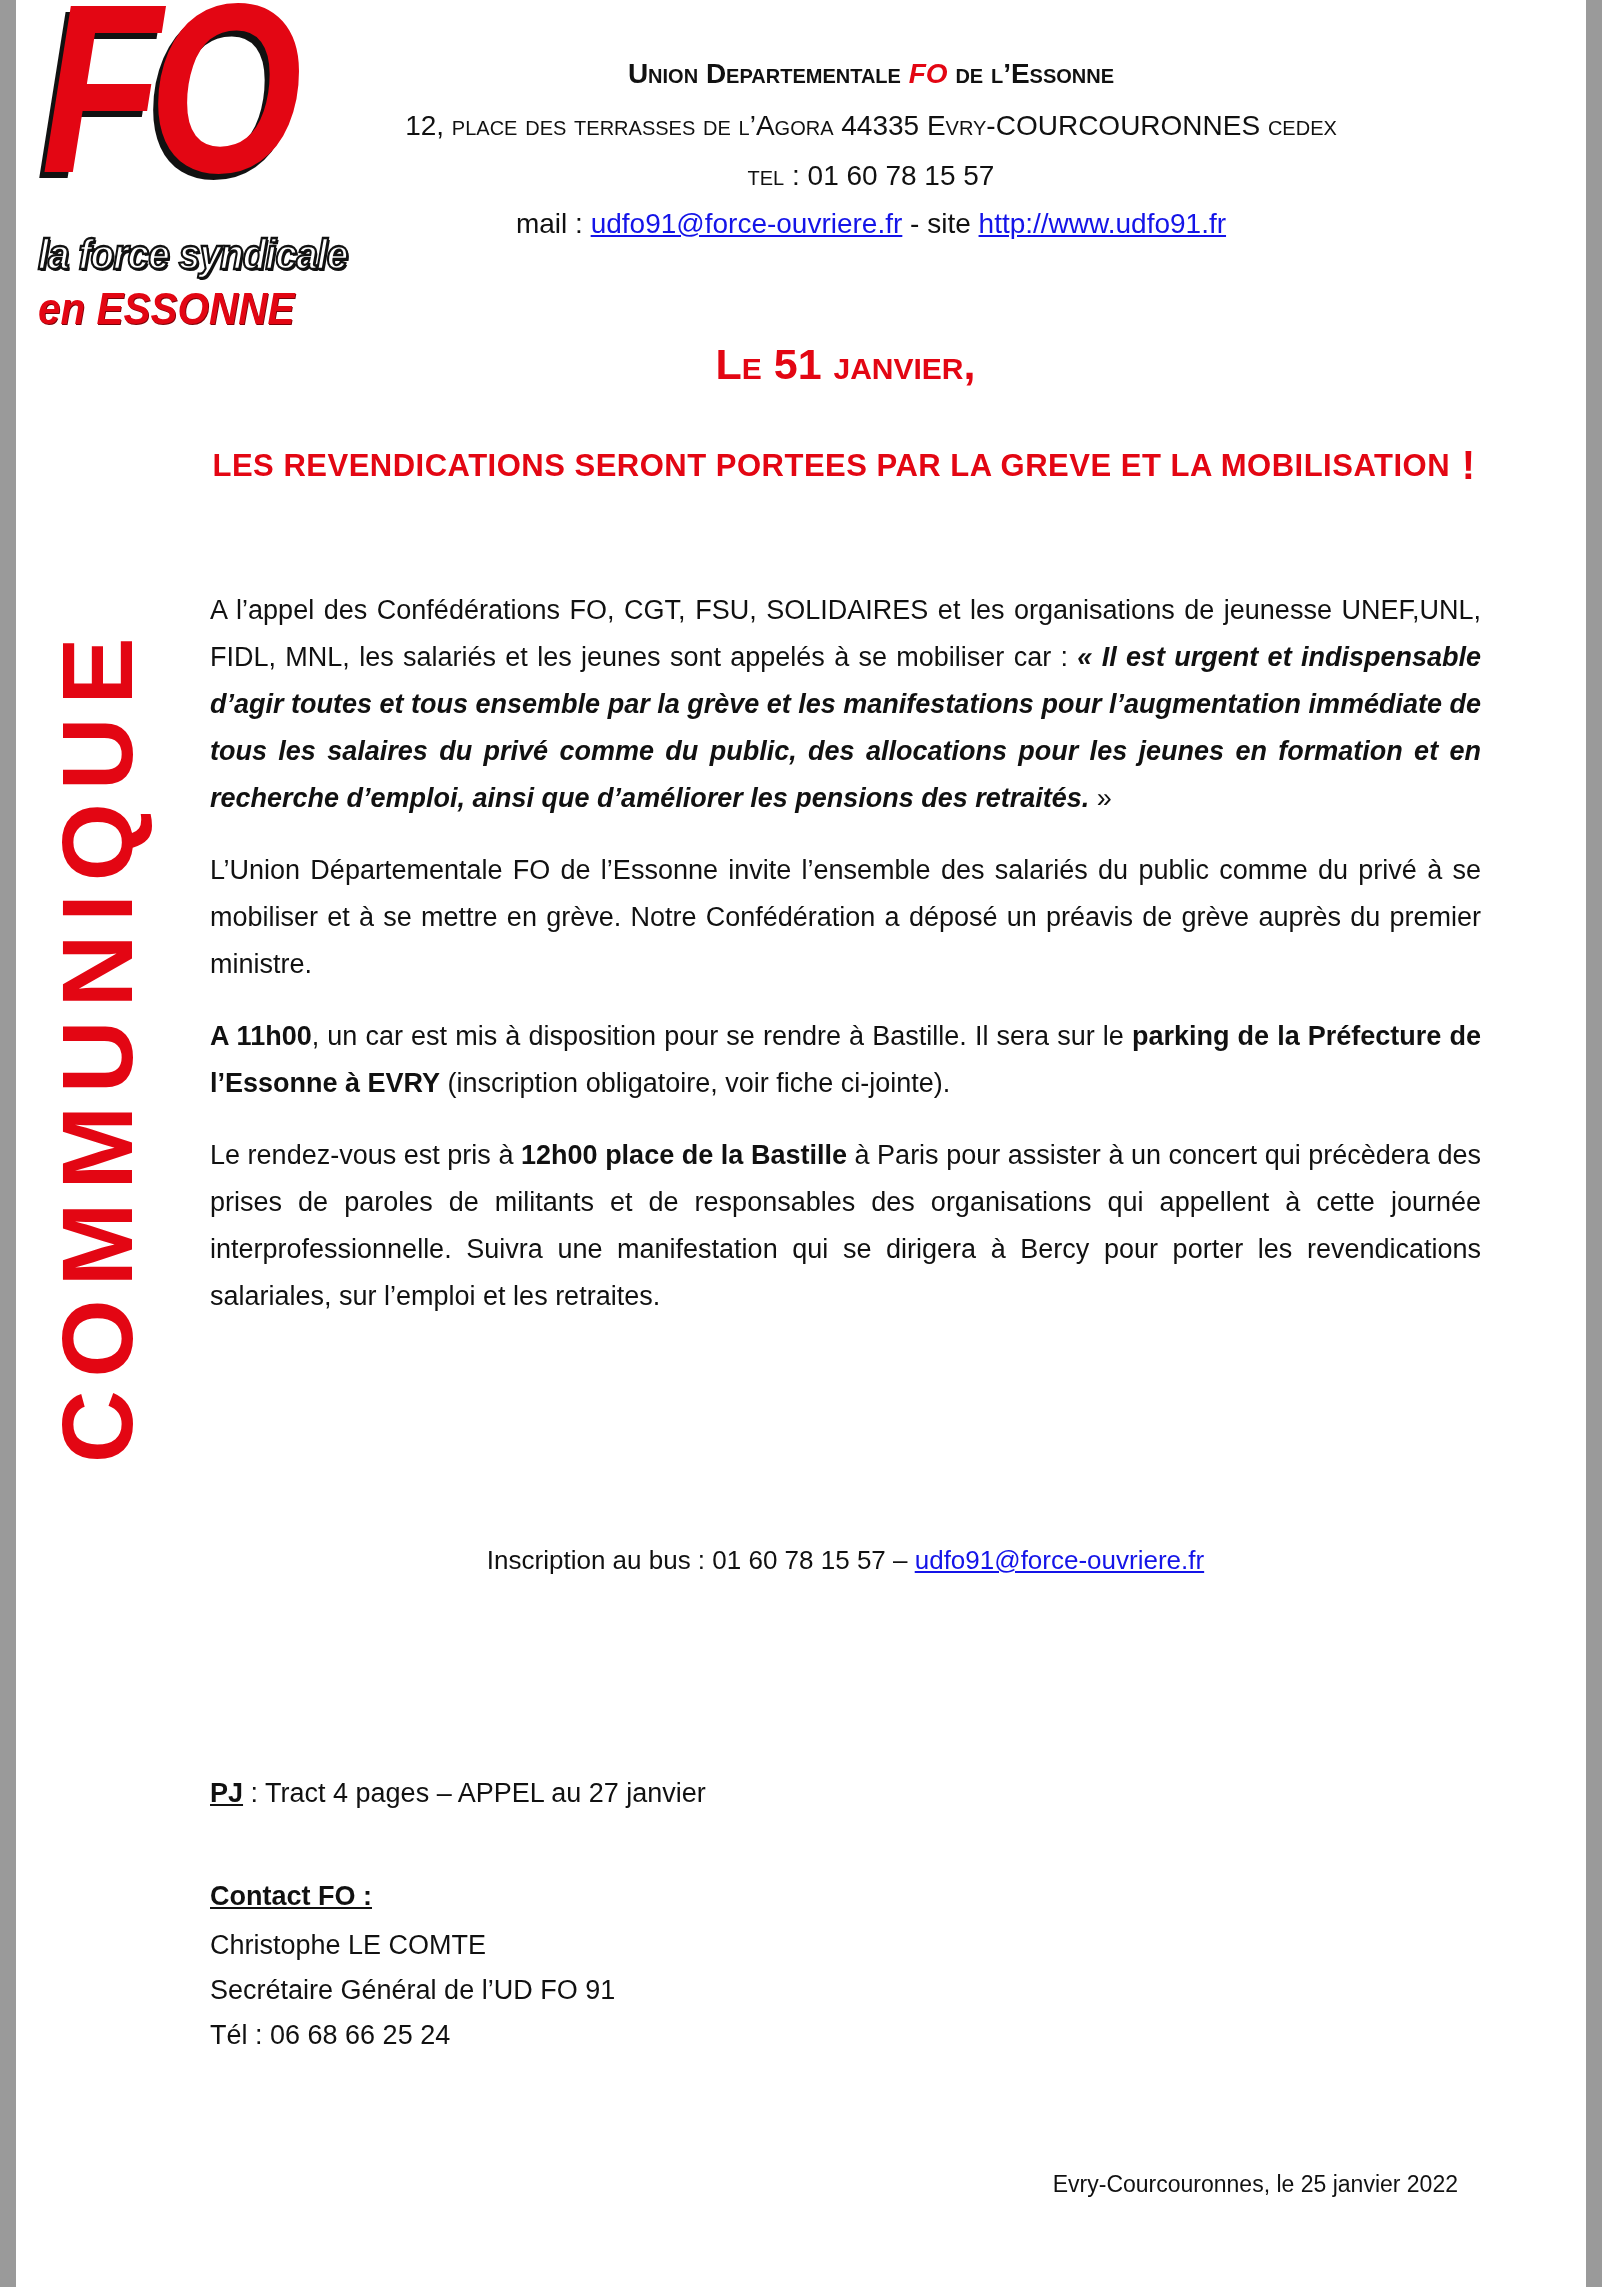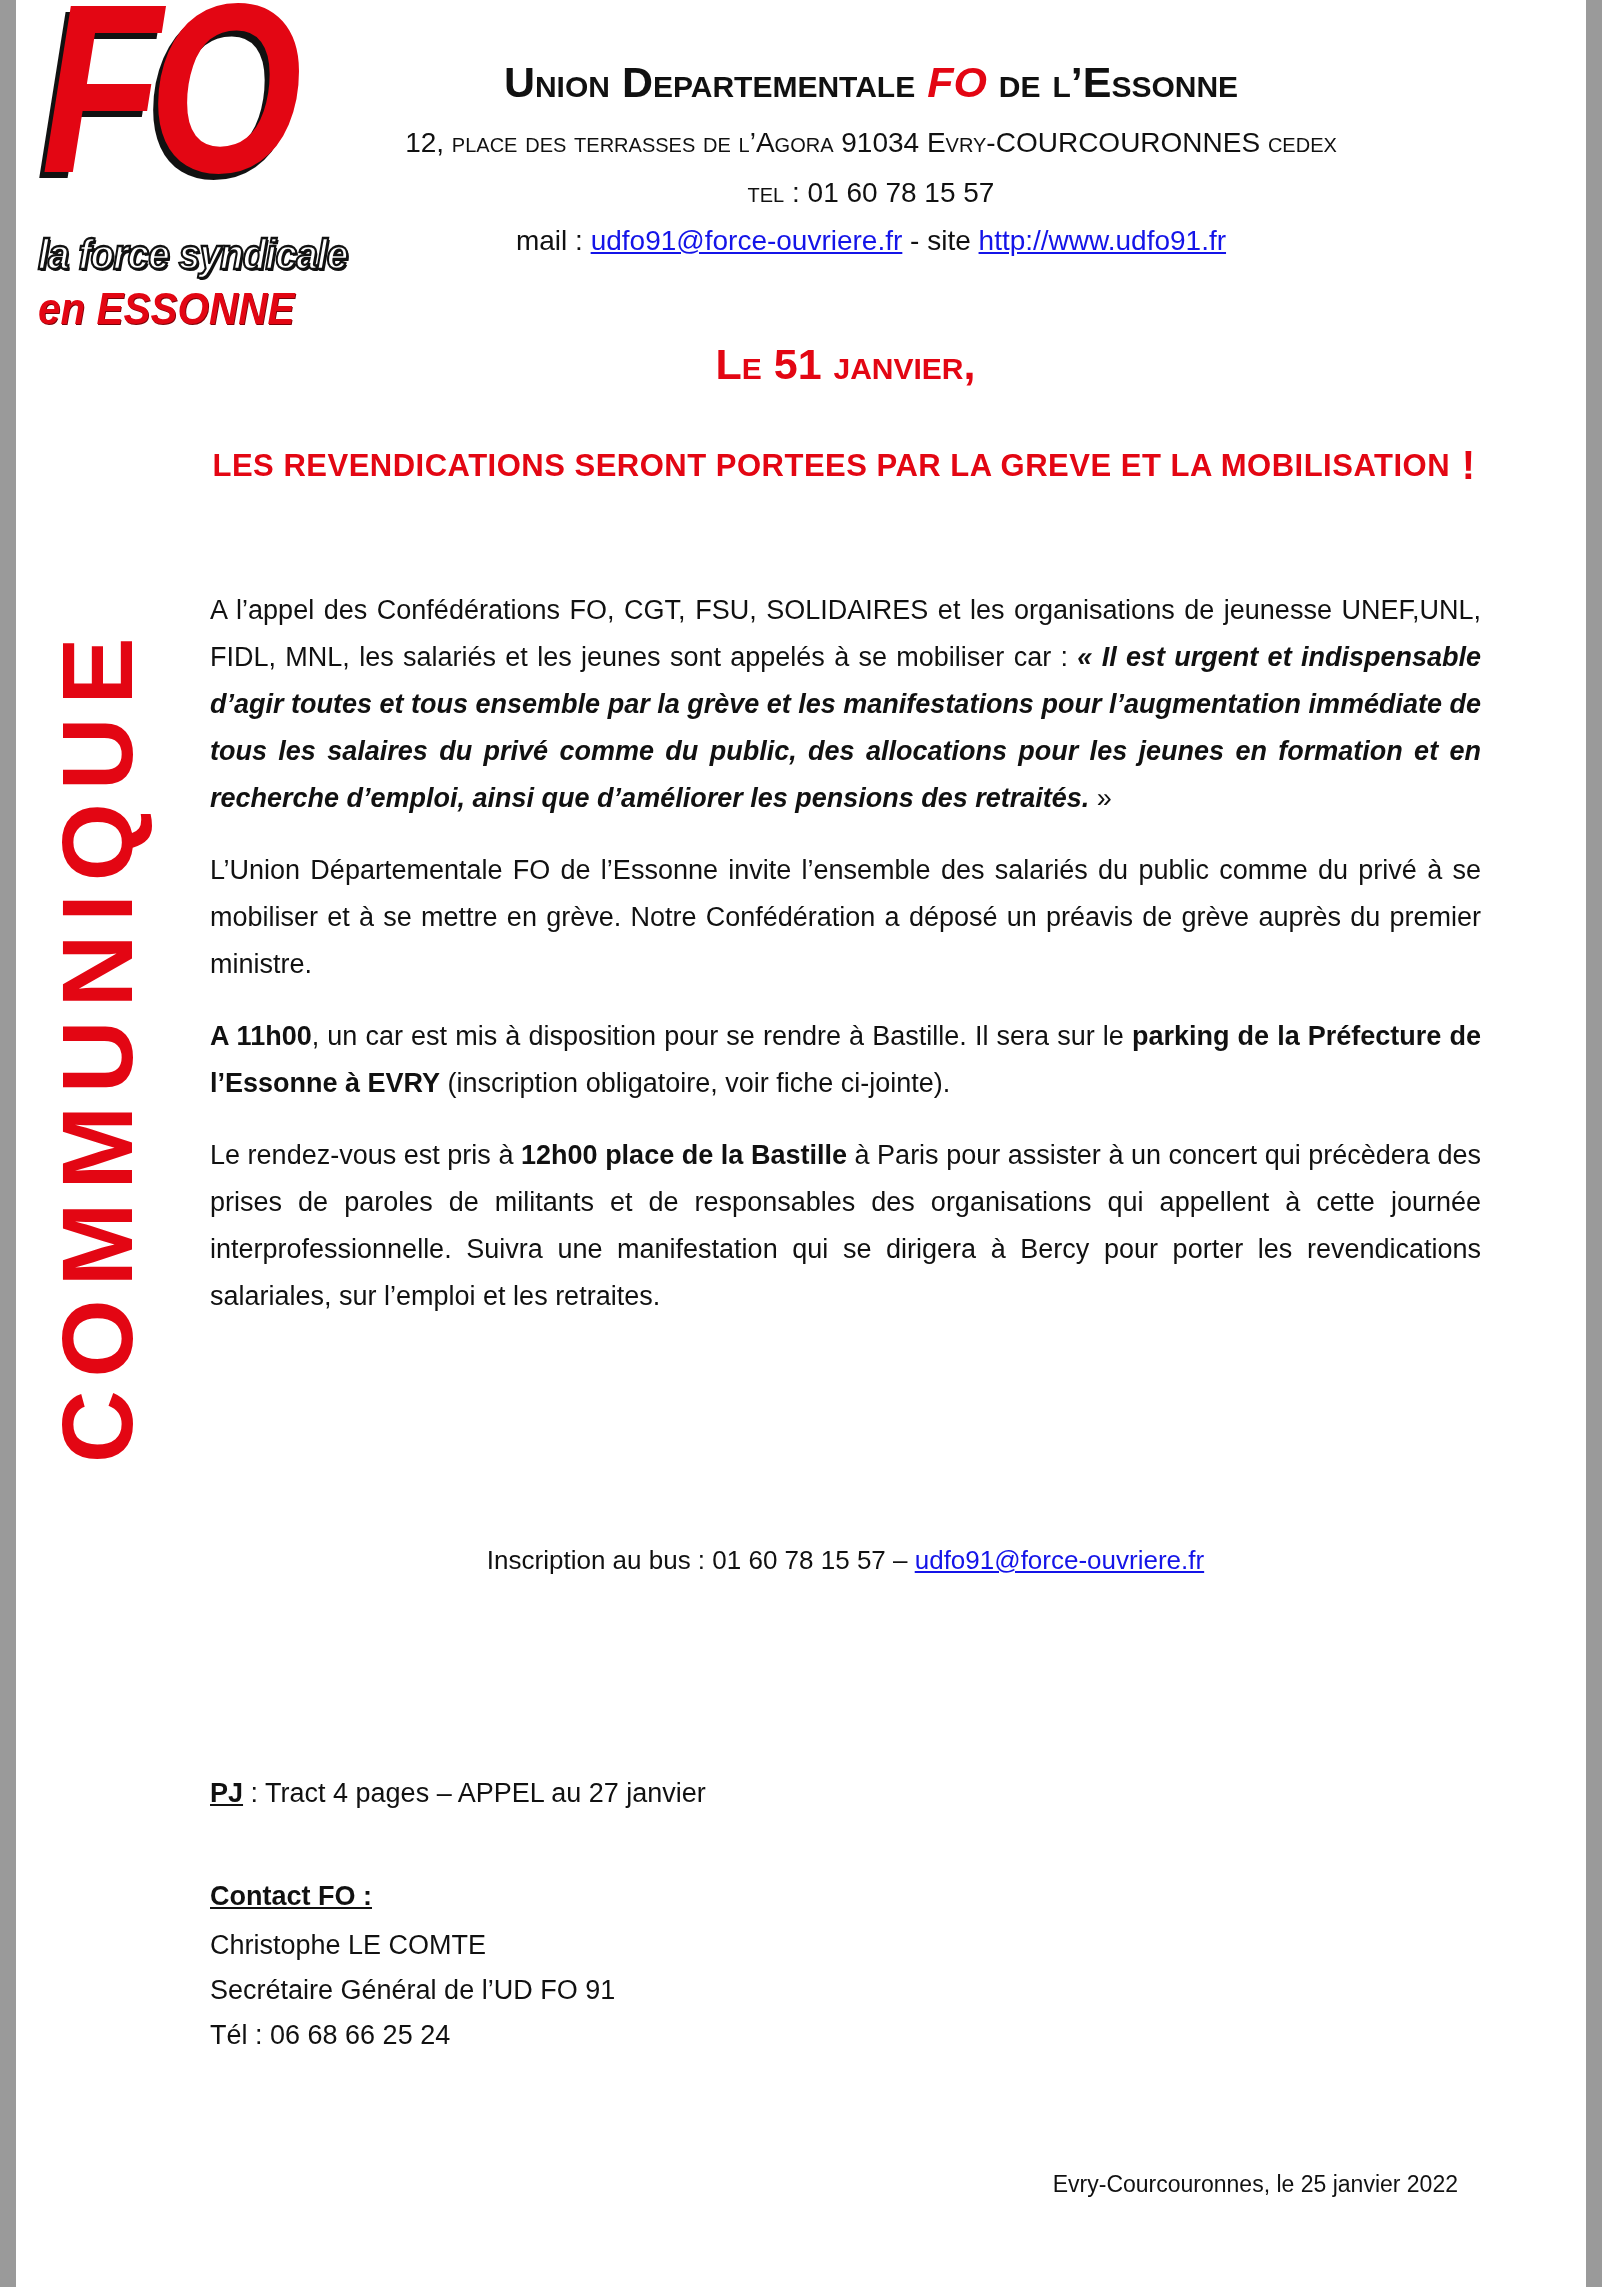--- a/index.html
+++ b/index.html
@@ -33,21 +33,21 @@
   .logo-region{
     position:absolute;left:12.6px;top:263px;width:270px;
     font-size:45px;font-weight:bold;font-style:italic;
     color:#e30613;white-space:nowrap;
     text-shadow:0.9px 0.9px 0 #7a0008;
     transform:scaleX(0.9);transform-origin:left top;
   }
   
   .header-block{position:absolute;left:288px;top:58px;width:1134px;text-align:center;}
   .org-name{
-    font-size:43px;font-weight:bold;
+    font-size:28px;font-weight:bold;
     font-variant:small-caps;letter-spacing:0px;
     color:#111111;margin-bottom:20px;
   }
   .org-name .fo-red{color:#e30613;font-style:italic;}
   .org-address{font-size:28px;font-variant:small-caps;color:#111111;margin-bottom:18px;letter-spacing:0px;}
   .org-tel{font-size:28px;font-variant:small-caps;color:#111111;margin-bottom:16px;}
   .org-mail{font-size:28px;color:#111111;}
   .link{color:#1414e8;text-decoration:underline;cursor:pointer;}
   
   .main-title{
@@ -103,21 +103,21 @@
   <div class="logo">
     <div class="logo-fo">FO</div>
     <div class="logo-tagline">la force syndicale</div>
     <div class="logo-region">en ESSONNE</div>
   </div>
 
   <div class="header-block">
     <div class="org-name">
       <span>Union Departementale </span><span class="fo-red">FO</span><span> de l’Essonne</span>
     </div>
-    <div class="org-address">12, place des terrasses de l’Agora 91034 Evry-COURCOURONNES cedex</div>
+    <div class="org-address">12, place des terrasses de l’Agora 44335 Evry-COURCOURONNES cedex</div>
     <div class="org-tel">tel : 01 60 78 15 57</div>
     <div class="org-mail">
       <span>mail : </span><a class="link">udfo91@force-ouvriere.fr</a><span> - site </span><a class="link">http://www.udfo91.fr</a>
     </div>
   </div>
 
   <div class="main-title">Le 51 janvier,</div>
   <div class="sub-title">
     <span>LES REVENDICATIONS SERONT PORTEES PAR LA GREVE ET LA MOBILISATION</span><span class="bang"> !</span>
   </div>

